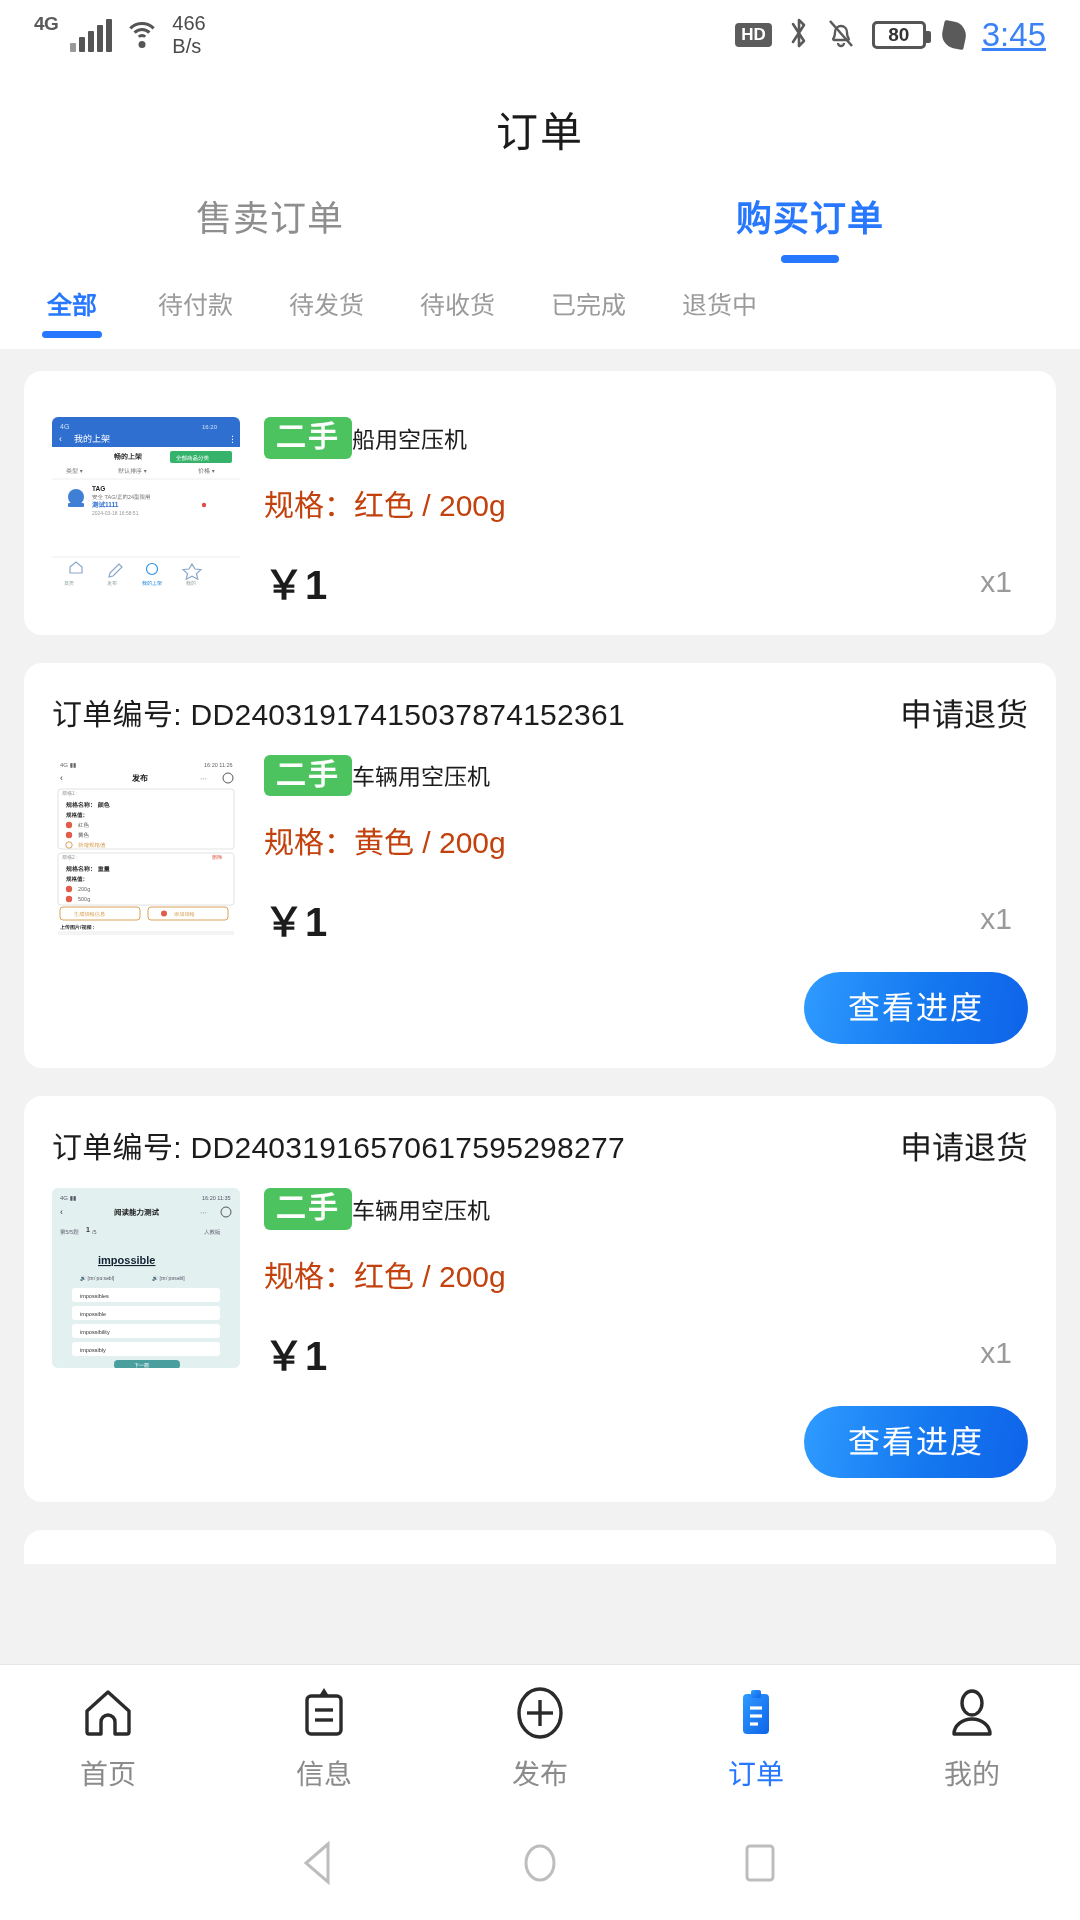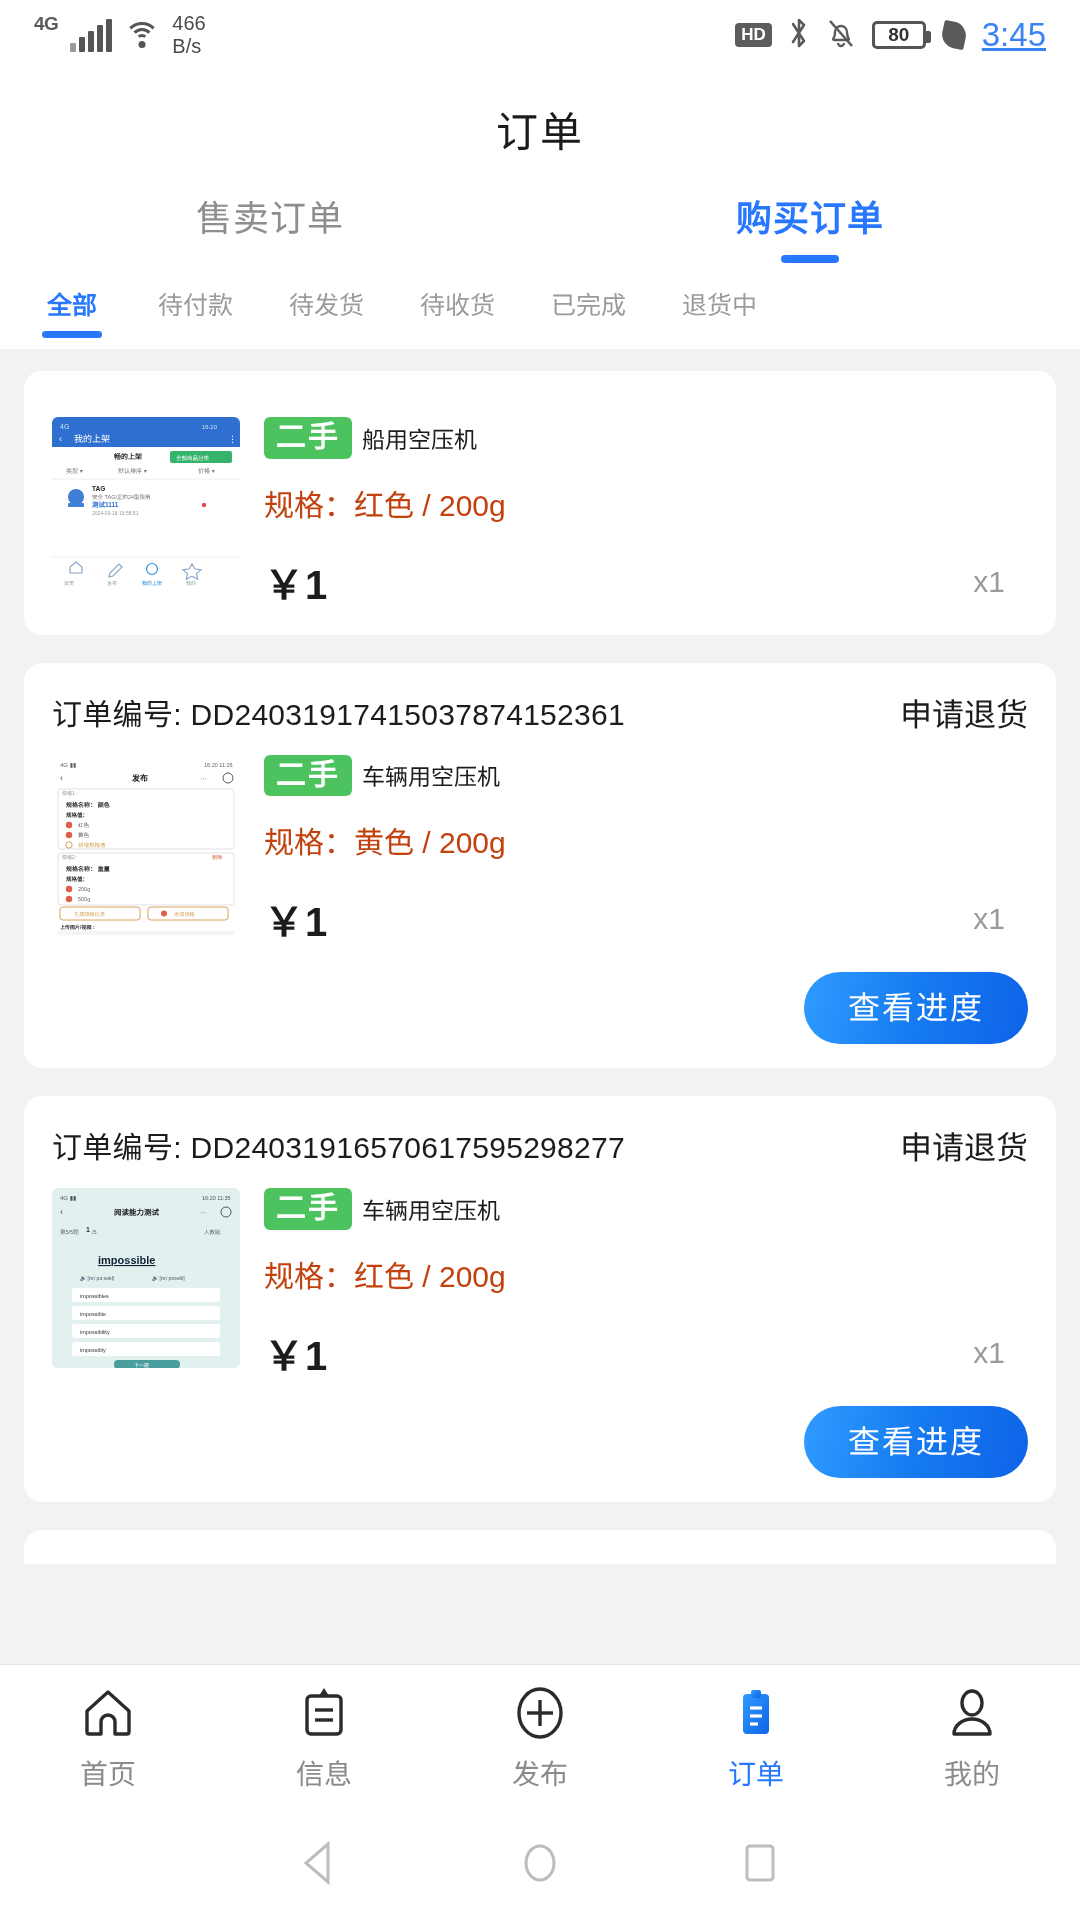--- a/index.html
+++ b/index.html
@@ -60,27 +60,27 @@
   
   .list { flex:1 1 auto; background:#f2f2f2; padding:22px 0 0; overflow:hidden; position:relative; }
   .card { background:#fff; border-radius:18px; margin:0 24px 28px; padding:26px 28px 24px; }
   .card-head { display:flex; justify-content:space-between; align-items:center; }
   .order-no { font-size:30px; color:#1c1c1c; letter-spacing:.3px; }
   .order-status { font-size:32px; color:#1c1c1c; white-space:nowrap; }
   .card-body { display:flex; margin-top:20px; gap:24px; }
   .thumb { width:188px; height:180px; flex:0 0 188px; border-radius:6px; overflow:hidden; background:#f6f8fa; position:relative; }
   .thumb svg { display:block; width:100%; height:100%; }
   .info { flex:1 1 auto; min-width:0; display:flex; flex-direction:column; }
-  .title-row { display:flex; align-items:center; gap:10px; }
+  .title-row { display:flex; align-items:center; gap:0; }
   .badge2nd { background:#4cc35e; color:#fff; font-size:30px; font-weight:700; border-radius:6px; padding:3px 12px 5px; letter-spacing:2px; line-height:1.12; }
   .prod-name { font-size:23px; color:#1c1c1c; white-space:nowrap; overflow:hidden; text-overflow:ellipsis; }
   .spec { font-size:30px; color:#c2410c; margin-top:22px; }
   .price-row { display:flex; align-items:center; justify-content:space-between; margin-top:28px; }
   .price { font-size:40px; font-weight:700; color:#1c1c1c; letter-spacing:1px; }
-  .qty { font-size:30px; color:#9a9a9a; margin-right:23px; }
+  .qty { font-size:30px; color:#9a9a9a; margin-right:16px; }
   .card-foot { display:flex; justify-content:flex-end; margin-top:24px; }
   .btn-progress { background:linear-gradient(100deg,#2f9bff 0%,#1478f0 55%,#0f63e8 100%); color:#fff; font-size:32px; border:none; border-radius:46px; padding:20px 44px; letter-spacing:2px; line-height:1; }
   .card.clipped { margin-bottom:0; border-radius:18px 18px 0 0; height:34px; padding:0; overflow:hidden; }
 
   
   .bottomnav { flex:0 0 146px; height:146px; display:flex; background:#fff; border-top:1px solid #e6e6e6; }
   .navitem { flex:1; display:flex; flex-direction:column; align-items:center; justify-content:center; gap:10px; }
   .navitem .nlbl { font-size:28px; color:#8b8b8b; }
   .navitem.active .nlbl { color:#2878ff; }
   .navicon { width:58px; height:58px; display:flex; align-items:center; justify-content:center; }

